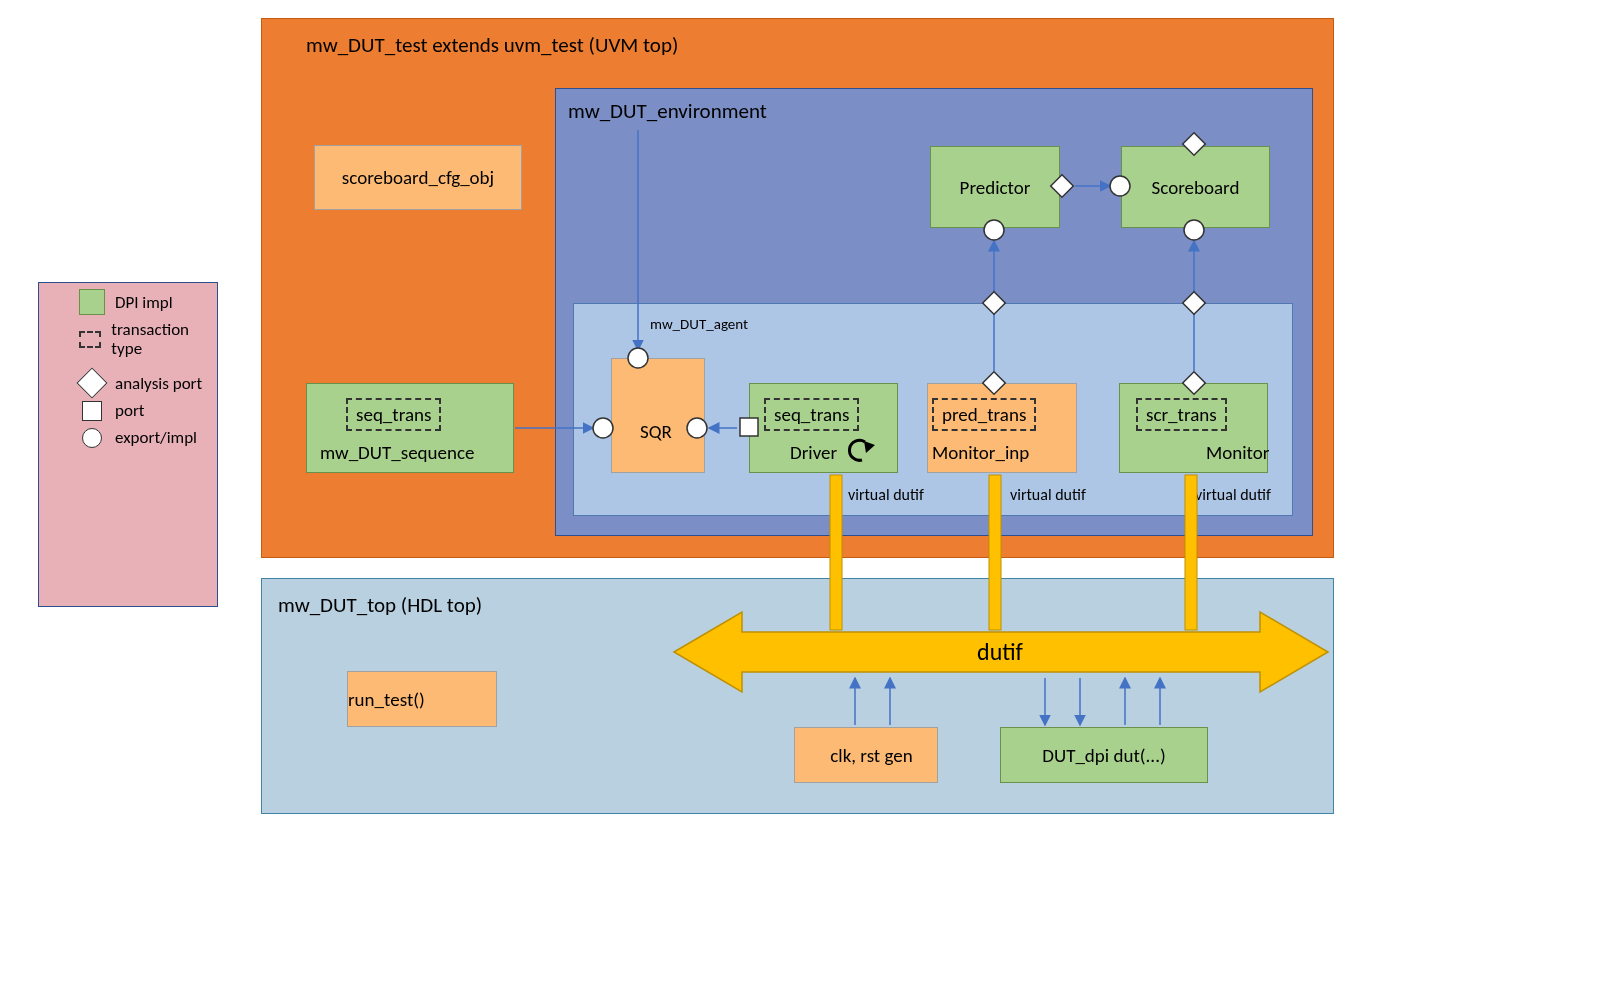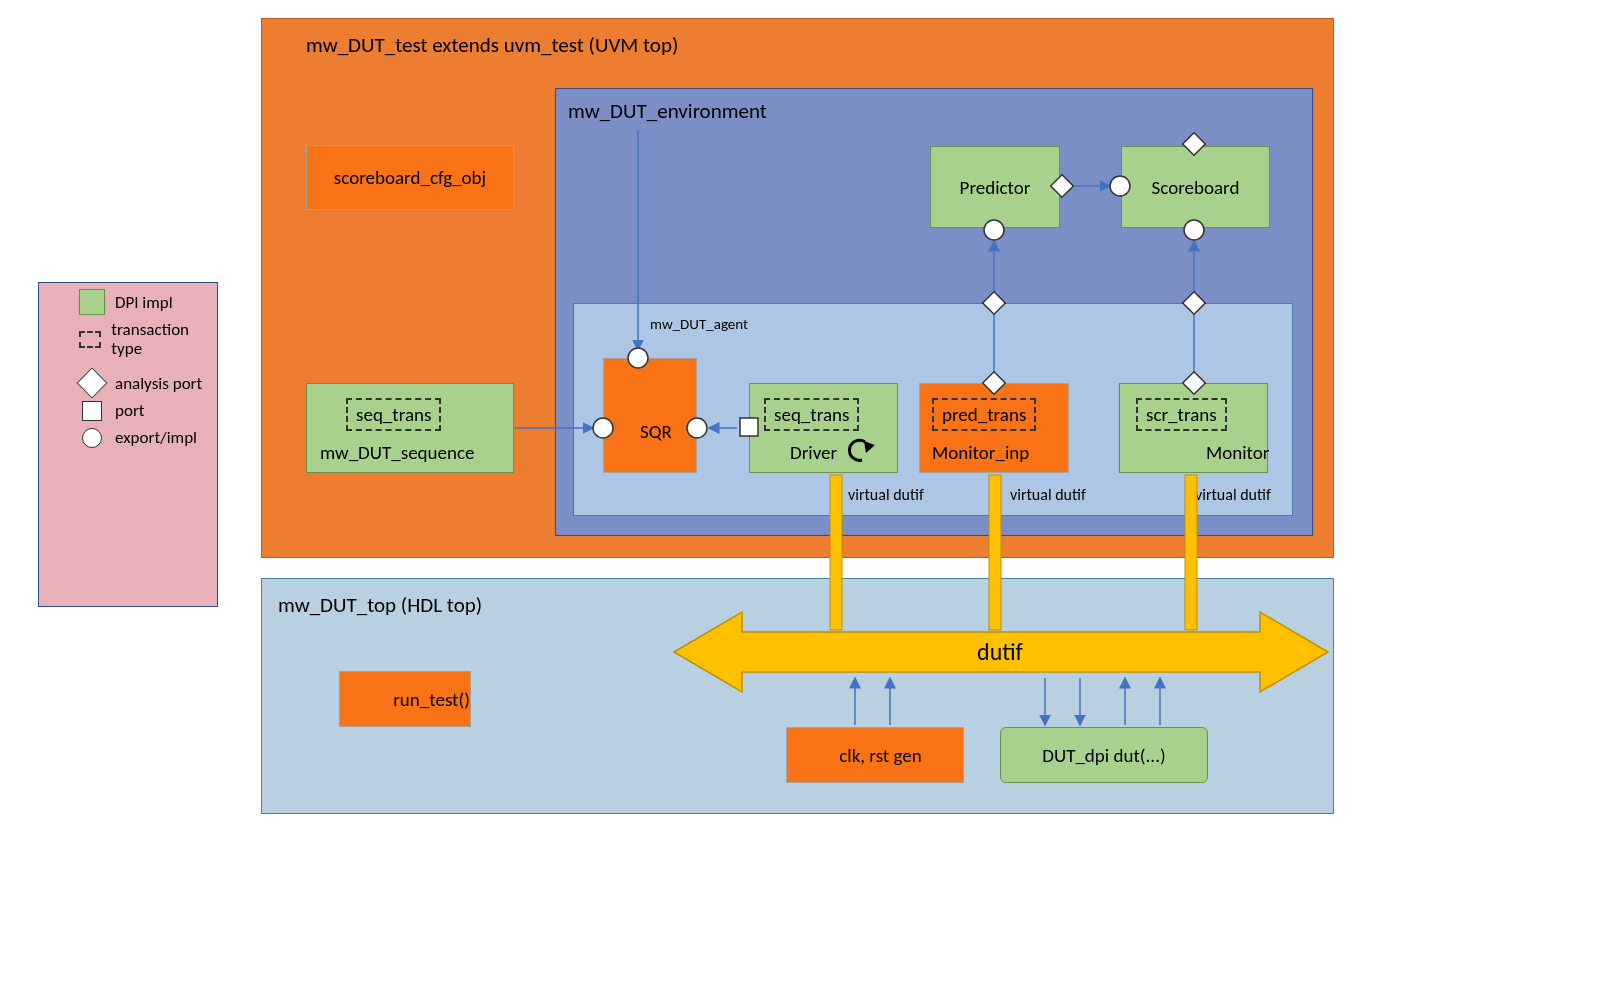--- a/index.html
+++ b/index.html
@@ -29,22 +29,23 @@
   }
   .blue-hdl {
     background: #b8d0e0;
     border-color: #4185a5;
   }
   .legend-box {
     background: #e8b1b8;
     border-color: #2e4f8f;
   }
   .gray-box {
-    background: #f97316;
+    background: #fdba74;
     border-color: #a1a1a1;
+    margin-left: 8px;
   }
   .green-box {
     background: #a9d18e;
     border-color: #6a9149;
   }
   .trans-box {
     background: transparent;
     border: 2px dashed #333;
     padding: 3px 8px;
     display: inline-block;
@@ -159,29 +160,29 @@
 </div>
 <div class="txt" style="left:1206px; top:441px;">Monitor</div>
 
 <div class="txt" style="left:848px; top:485px; font-size:16px;">virtual dutif</div>
 <div class="txt" style="left:1010px; top:485px; font-size:16px;">virtual dutif</div>
 <div class="txt" style="left:1195px; top:485px; font-size:16px;">virtual dutif</div>
 
 <div class="abs box-border blue-hdl" style="left:261px; top:578px; width:1073px; height:236px;"></div>
 <div class="txt" style="left:278px; top:592px; font-size:21px;">mw_DUT_top  (HDL top)</div>
 
-<div class="abs box-border gray-box" style="left:339px; top:671px; width:132px; height:56px; display:flex; align-items:center; justify-content:flex-end;">
+<div class="abs box-border gray-box" style="left:339px; top:671px; width:150px; height:56px; display:flex; align-items:center; justify-content:flex-start;">
   <span>run_test()</span>
 </div>
 
-<div class="abs box-border gray-box" style="left:786px; top:727px; width:178px; height:56px; display:flex; align-items:center; justify-content:center;padding-left:11px;">
+<div class="abs box-border gray-box" style="left:786px; top:727px; width:144px; height:56px; display:flex; align-items:center; justify-content:center;padding-left:11px;">
   <span>clk, rst gen</span>
 </div>
 
-<div class="abs box-border green-box" style="left:1000px; top:727px; width:208px; height:56px; display:flex; align-items:center; justify-content:center;border-radius:6px;">
+<div class="abs box-border green-box" style="left:1000px; top:727px; width:208px; height:56px; display:flex; align-items:center; justify-content:center;">
   <span>DUT_dpi dut(...)</span>
 </div>
 
 <svg class="overlay" viewBox="0 0 1598 981">
   <defs>
     <marker id="arrow-blue" markerWidth="8" markerHeight="8" refX="7" refY="4" orient="auto">
       <path d="M0,0 L8,4 L0,8 z" fill="#4472c4"></path>
     </marker>
     <marker id="arrow-blue-rev" markerWidth="8" markerHeight="8" refX="1" refY="4" orient="auto">
       <path d="M8,0 L0,4 L8,8 z" fill="#4472c4"></path>

